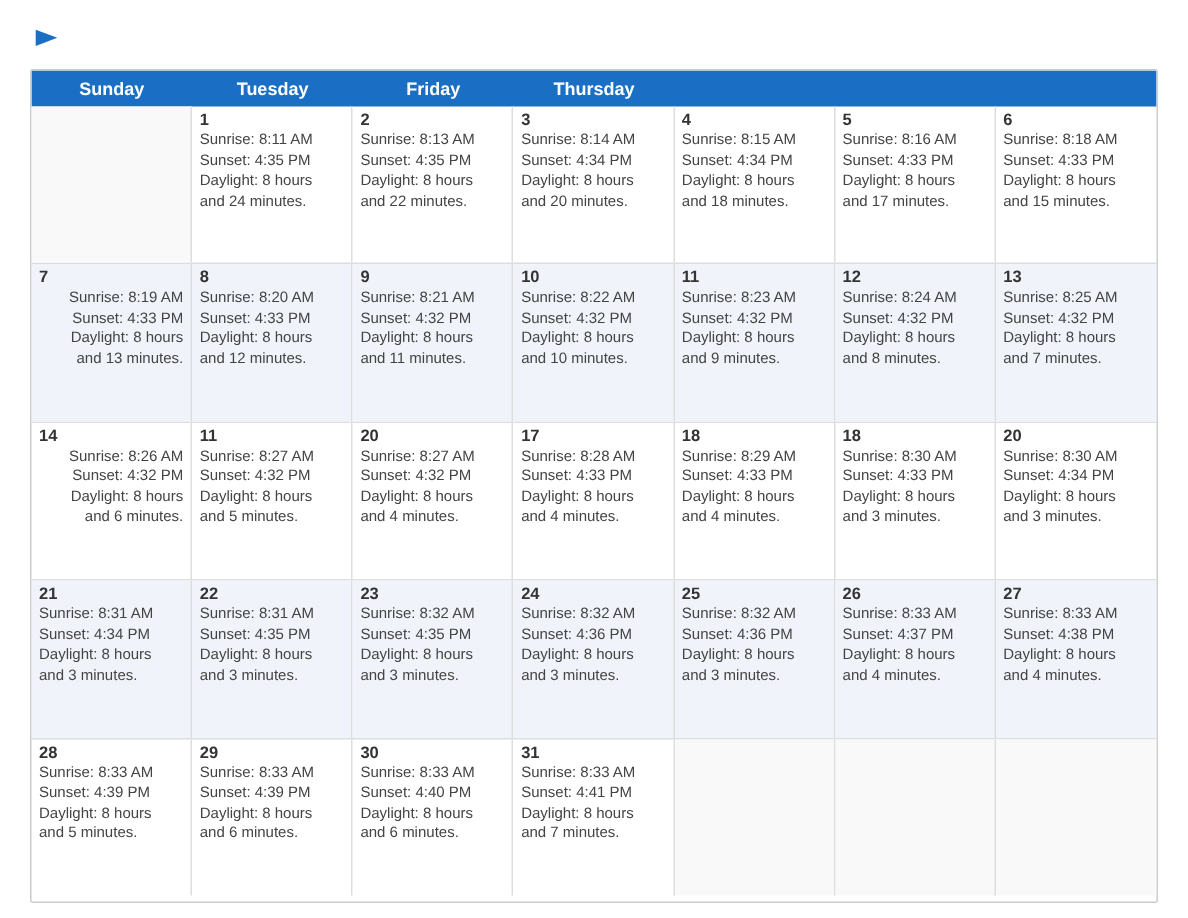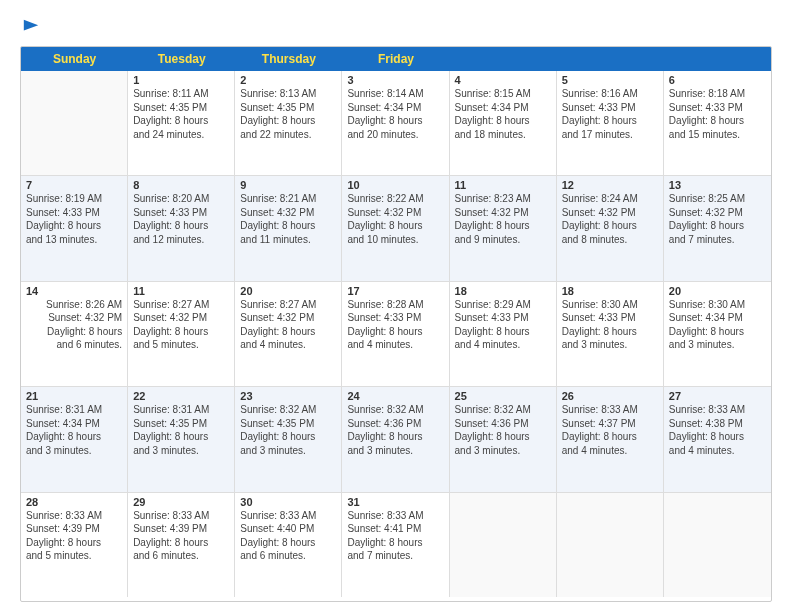--- a/index.html
+++ b/index.html
@@ -66,21 +66,21 @@
       border: 1px solid #ccc;
       border-radius: 2px;
       overflow: hidden;
     }
     .cal-header {
       display: grid;
       grid-template-columns: repeat(7, 1fr);
       background: #1a6fc4;
     }
     .cal-header-cell {
-      color: #fde047;
+      color: #ffffff;
       font-size: 12px;
       font-weight: bold;
       padding: 5px 6px;
       text-align: center;
     }
     .cal-body {
       display: flex;
       flex-direction: column;
       height: calc(100% - 28px);
     }
@@ -141,22 +141,22 @@
     <div class="title-area">
       <div class="main-title"></div>
       <div class="subtitle"></div>
     </div>
   </div>
 
   <div class="calendar">
     <div class="cal-header" id="cal-header-row">
         <div class="cal-header-cell">Sunday</div>
         <div class="cal-header-cell">Tuesday</div>
+        <div class="cal-header-cell">Friday</div>
         <div class="cal-header-cell">Thursday</div>
-        <div class="cal-header-cell">Friday</div>
       </div>
     <div class="cal-body" id="cal-body">
         <div class="cal-row">
           <div class="cal-cell empty"></div>
           <div class="cal-cell">
             <div class="day-num">1</div>
             <div class="day-info" style="white-space: pre-line;">Sunrise: 8:11 AM
 Sunset: 4:35 PM
 Daylight: 8 hours
 and 24 minutes.</div>
@@ -193,21 +193,21 @@
             <div class="day-num">6</div>
             <div class="day-info" style="white-space: pre-line;">Sunrise: 8:18 AM
 Sunset: 4:33 PM
 Daylight: 8 hours
 and 15 minutes.</div>
           </div>
         </div>
         <div class="cal-row alt-row">
           <div class="cal-cell">
             <div class="day-num">7</div>
-            <div class="day-info" style="white-space: pre-line;">Sunrise: 8:19 AM
+            <div class="day-info" style="white-space: pre-line; text-align: right;">Sunrise: 8:19 AM
 Sunset: 4:33 PM
 Daylight: 8 hours
 and 13 minutes.</div>
           </div>
           <div class="cal-cell">
             <div class="day-num">8</div>
             <div class="day-info" style="white-space: pre-line;">Sunrise: 8:20 AM
 Sunset: 4:33 PM
 Daylight: 8 hours
 and 12 minutes.</div>

